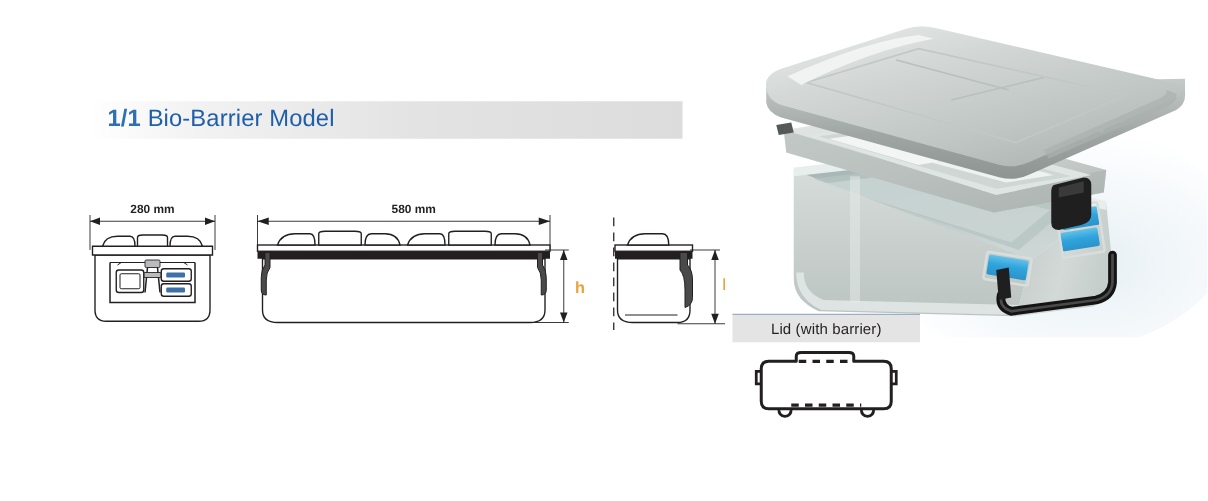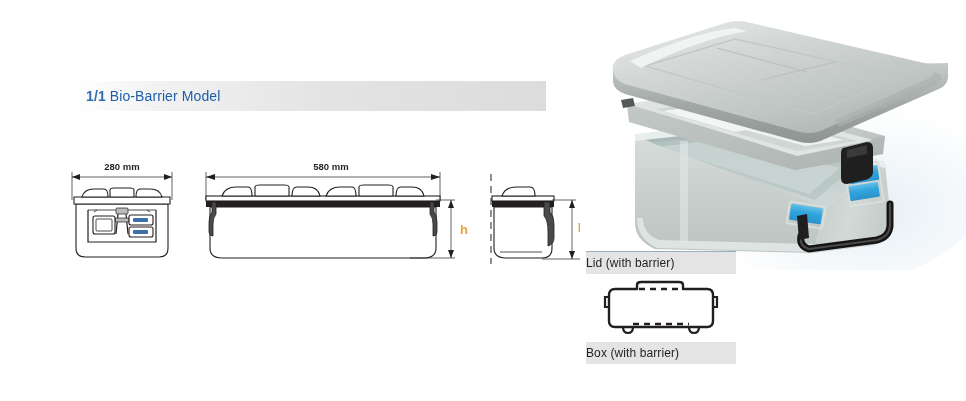--- a/index.html
+++ b/index.html
@@ -29,21 +29,21 @@
     left: 72px;
     top: 81px;
     width: 474px;
     height: 30px;
     background: linear-gradient(to right, #ffffff 0%, #f2f2f2 18%, #e3e3e3 55%, #dcdcdc 100%);
   }
   .title-text {
     position: absolute;
     left: 86px;
     top: 82px;
-    font-size: 14px;
+    font-size: 19px;
     font-weight: 400;
     letter-spacing: 0.1px;
     color: #1f5fa9;
     white-space: nowrap;
     line-height: 28px;
   }
   .title-text .frac {
     font-weight: 700;
     color: #2f6fb5;
   }
@@ -72,21 +72,21 @@
   .legend {
     position: absolute;
     left: 586px;
     top: 252px;
     width: 150px;
   }
   .legend-label {
     background: #e4e4e4;
     height: 22px;
     line-height: 22px;
-    text-align: left;
+    text-align: center;
     font-size: 12px;
     color: #231f20;
     letter-spacing: 0.1px;
   }
   .legend-top-rule {
     position: absolute;
     left: 586px;
     top: 251px;
     width: 150px;
     height: 1px;
@@ -355,16 +355,15 @@
         <path d="M112 18 L116 18 L116 28 L112 28" fill="none" stroke="#231f20" stroke-width="2.2"></path>
 
         <path d="M22 48 Q22 54 27 54 Q32 54 32 48" fill="none" stroke="#231f20" stroke-width="2.2"></path>
         <path d="M88 48 Q88 54 93 54 Q98 54 98 48" fill="none" stroke="#231f20" stroke-width="2.2"></path>
 
         <line x1="38" y1="10" x2="80" y2="10" stroke="#231f20" stroke-width="2.6" stroke-dasharray="6 5"></line>
 
         <line x1="32" y1="45" x2="88" y2="45" stroke="#231f20" stroke-width="2.6" stroke-dasharray="6 5"></line>
       </svg>
     </div>
-    <div class="legend-label">Box (with barrier)</div>
   </div>
 
 </div>
 
 </body></html>

